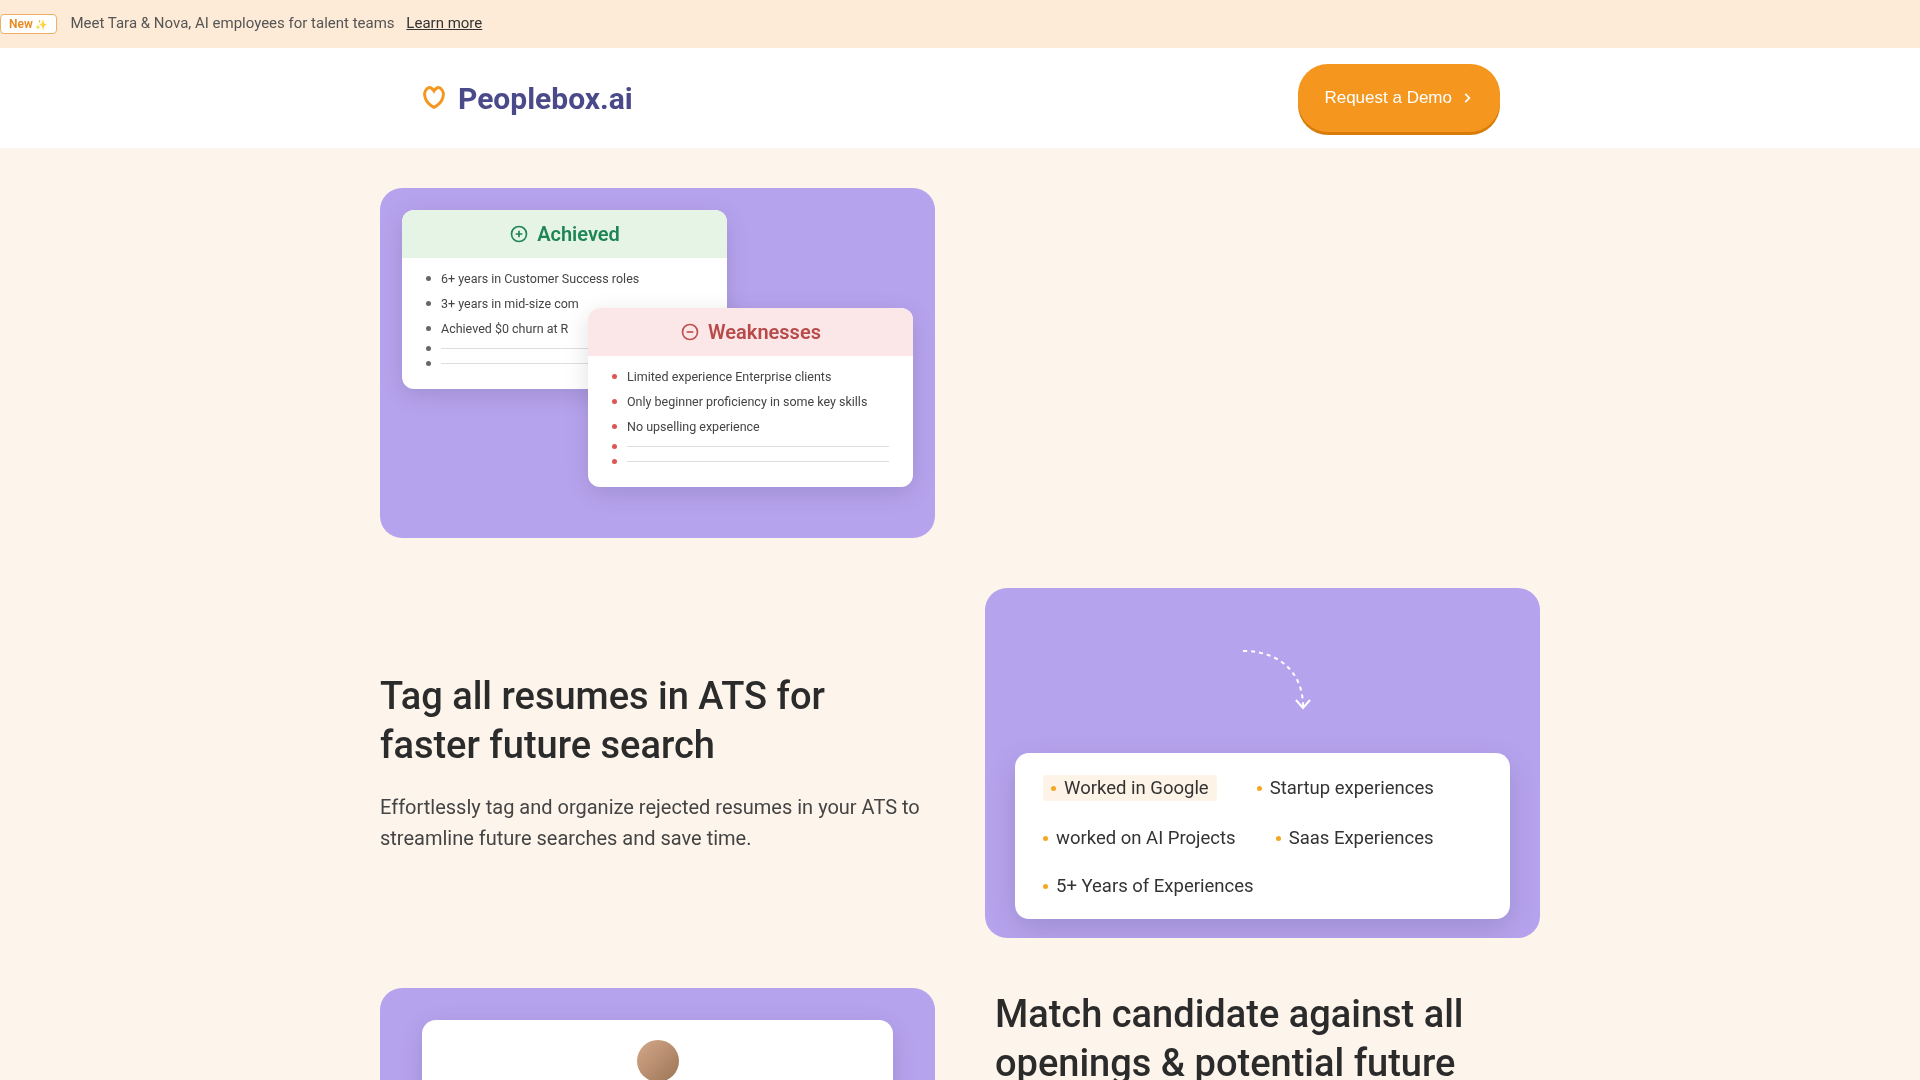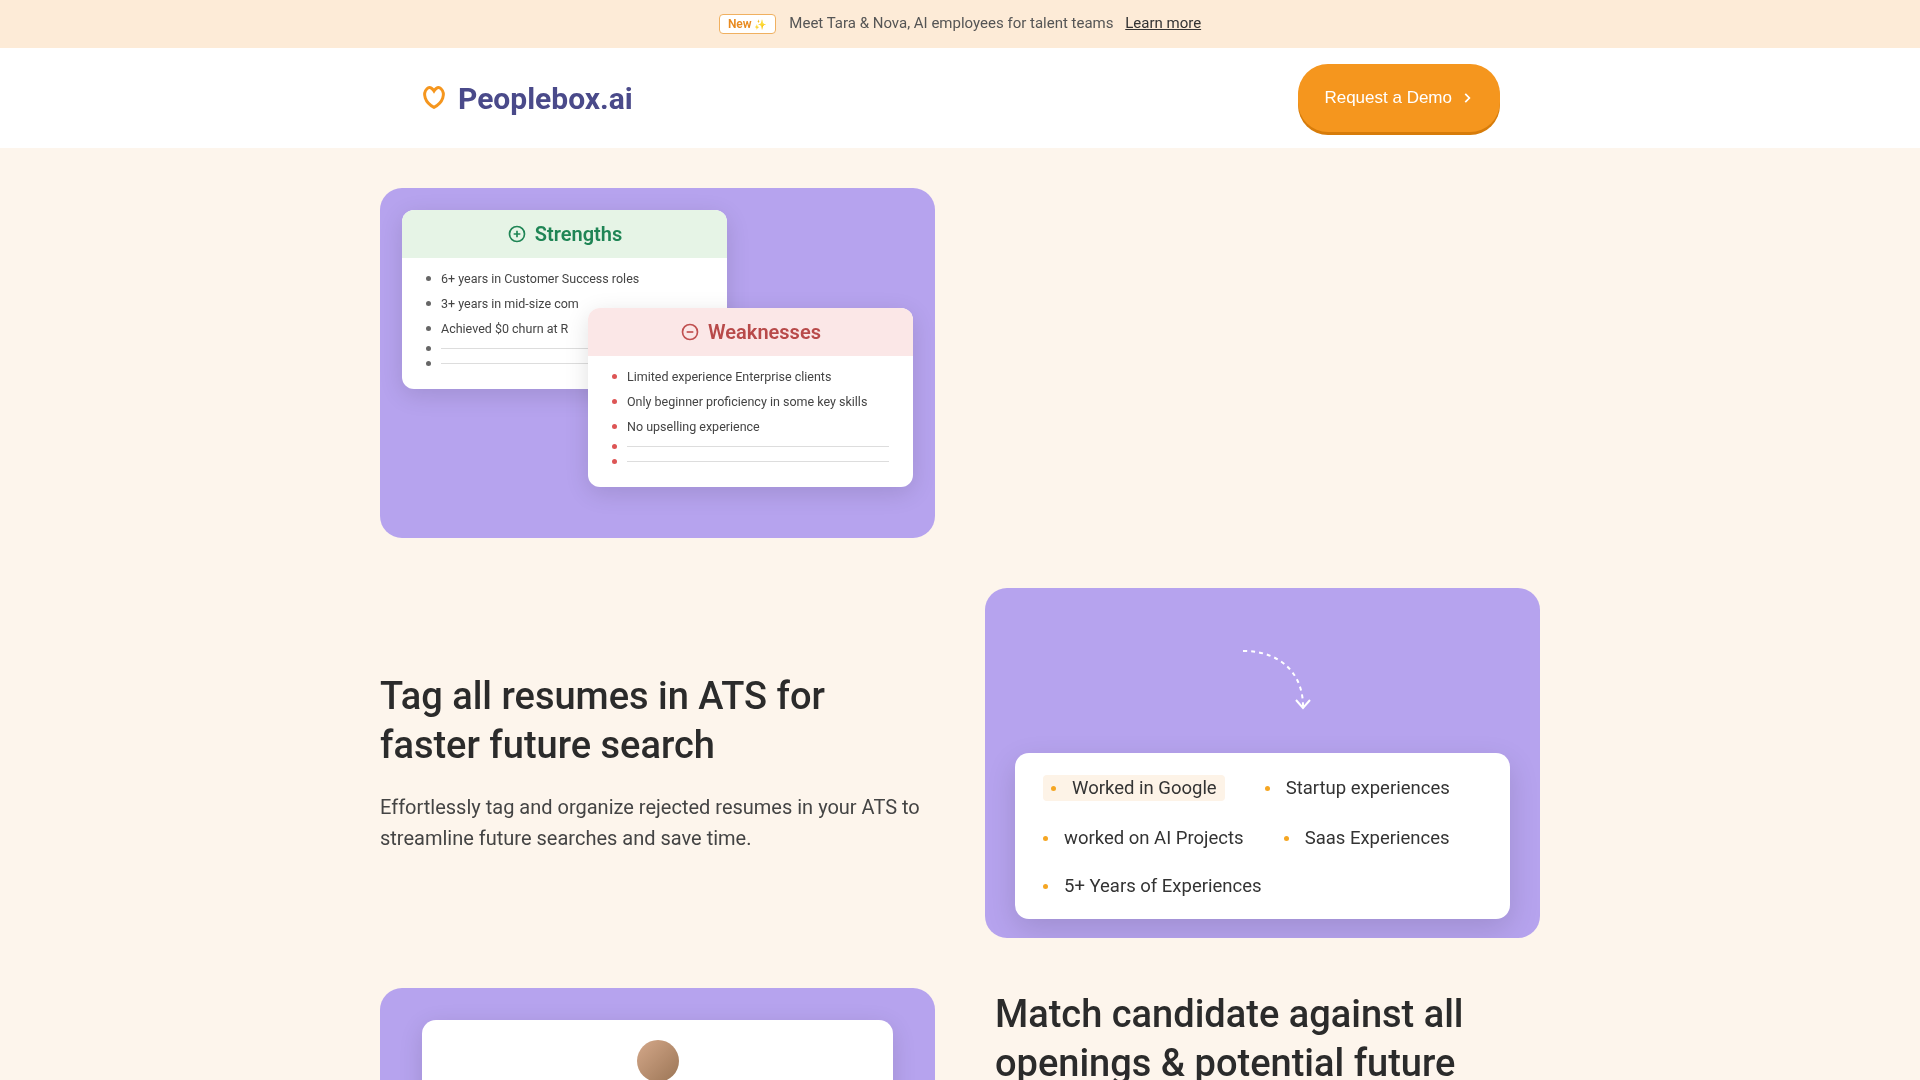--- a/index.html
+++ b/index.html
@@ -4,21 +4,20 @@
 <style>
 * { margin: 0; padding: 0; box-sizing: border-box; }
 body {
   font-family: -apple-system, BlinkMacSystemFont, "Segoe UI", Roboto, Helvetica, Arial, sans-serif;
   background: #fdf5ec;
   color: #333;
   min-width: 1920px;
 }
 .announcement-bar {
   background: #fdebd7;
-  text-align: center;
   padding: 14px 0;
   font-size: 15px;
   color: #555;
 }
 .new-badge {
   display: inline-block;
   background: #fff;
   border: 1px solid #f0b060;
   color: #e88a1f;
   font-size: 12px;
@@ -162,21 +161,21 @@
   background: #fff;
   border-radius: 14px;
   padding: 22px 28px;
   box-shadow: 0 10px 30px rgba(0,0,0,.13);
   position: absolute;
   top: 165px;
   left: 30px;
   right: 30px;
 }
 .tags-row { display: flex; flex-wrap: wrap; gap: 26px 40px; }
-.tag { font-size: 18.5px; color: #333; display: flex; align-items: center; gap: 16px; }
+.tag { font-size: 18.5px; color: #333; display: flex; align-items: center; gap: 8px; }
 .tag-dot { width: 5px; height: 5px; border-radius: 50%; background: #f5a623; }
 .tag.hl { background: #fdf3e7; padding: 2px 8px; border-radius: 4px; }
 
 
 .match-card {
   background: #fff;
   border-radius: 14px;
   padding: 20px 24px;
   box-shadow: 0 6px 24px rgba(0,0,0,.12);
   margin: 10px 20px 0;
@@ -216,21 +215,21 @@
 <div class="content">
 
   <div class="row">
     <div class="card tall">
       <div class="sw-card sw-strengths">
         <div class="sw-header">
           <svg class="sw-icon" viewBox="0 0 24 24" fill="none" stroke="#1f8555" stroke-width="2">
               <circle cx="12" cy="12" r="9"></circle>
               <path d="M12 8v8M8 12h8"></path>
             </svg>
-          <span>Strengths</span>
+          <span>Achieved</span>
         </div>
         <ul class="sw-list">
           <li>
               <span class="dot"></span>
               <span>6+ years in Customer Success roles</span>
             </li>
           <li>
               <span class="dot"></span>
               <span>3+ years in mid-size com</span>
             </li>

